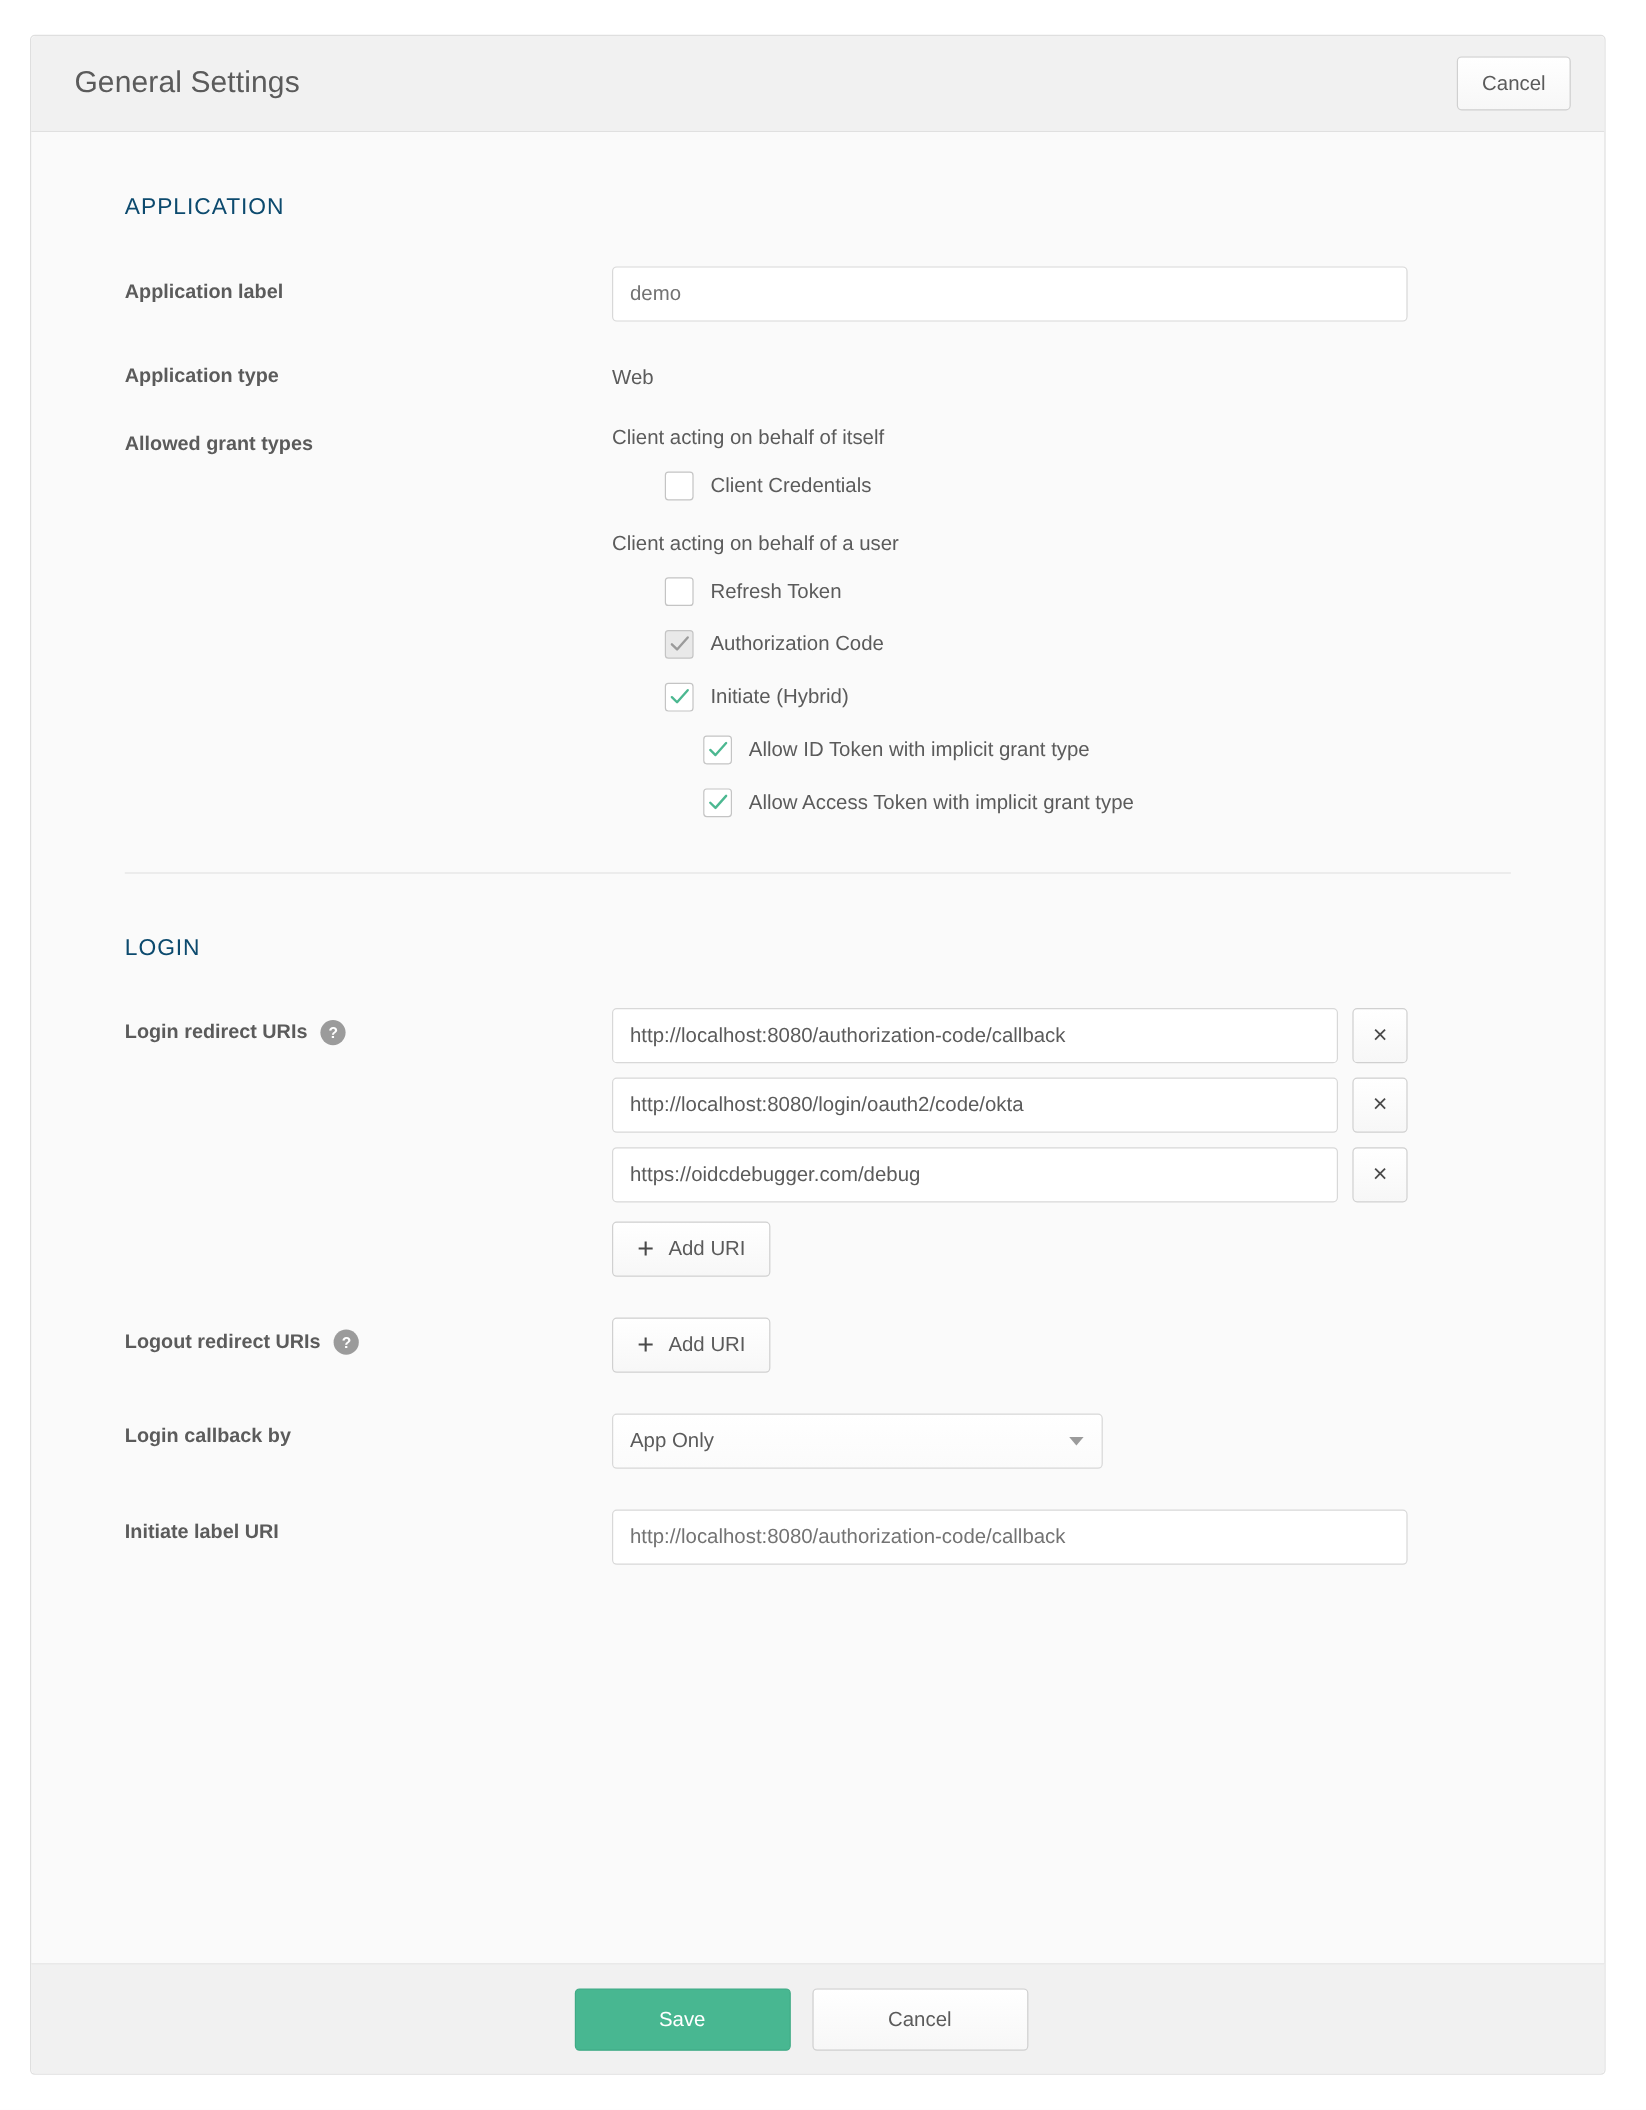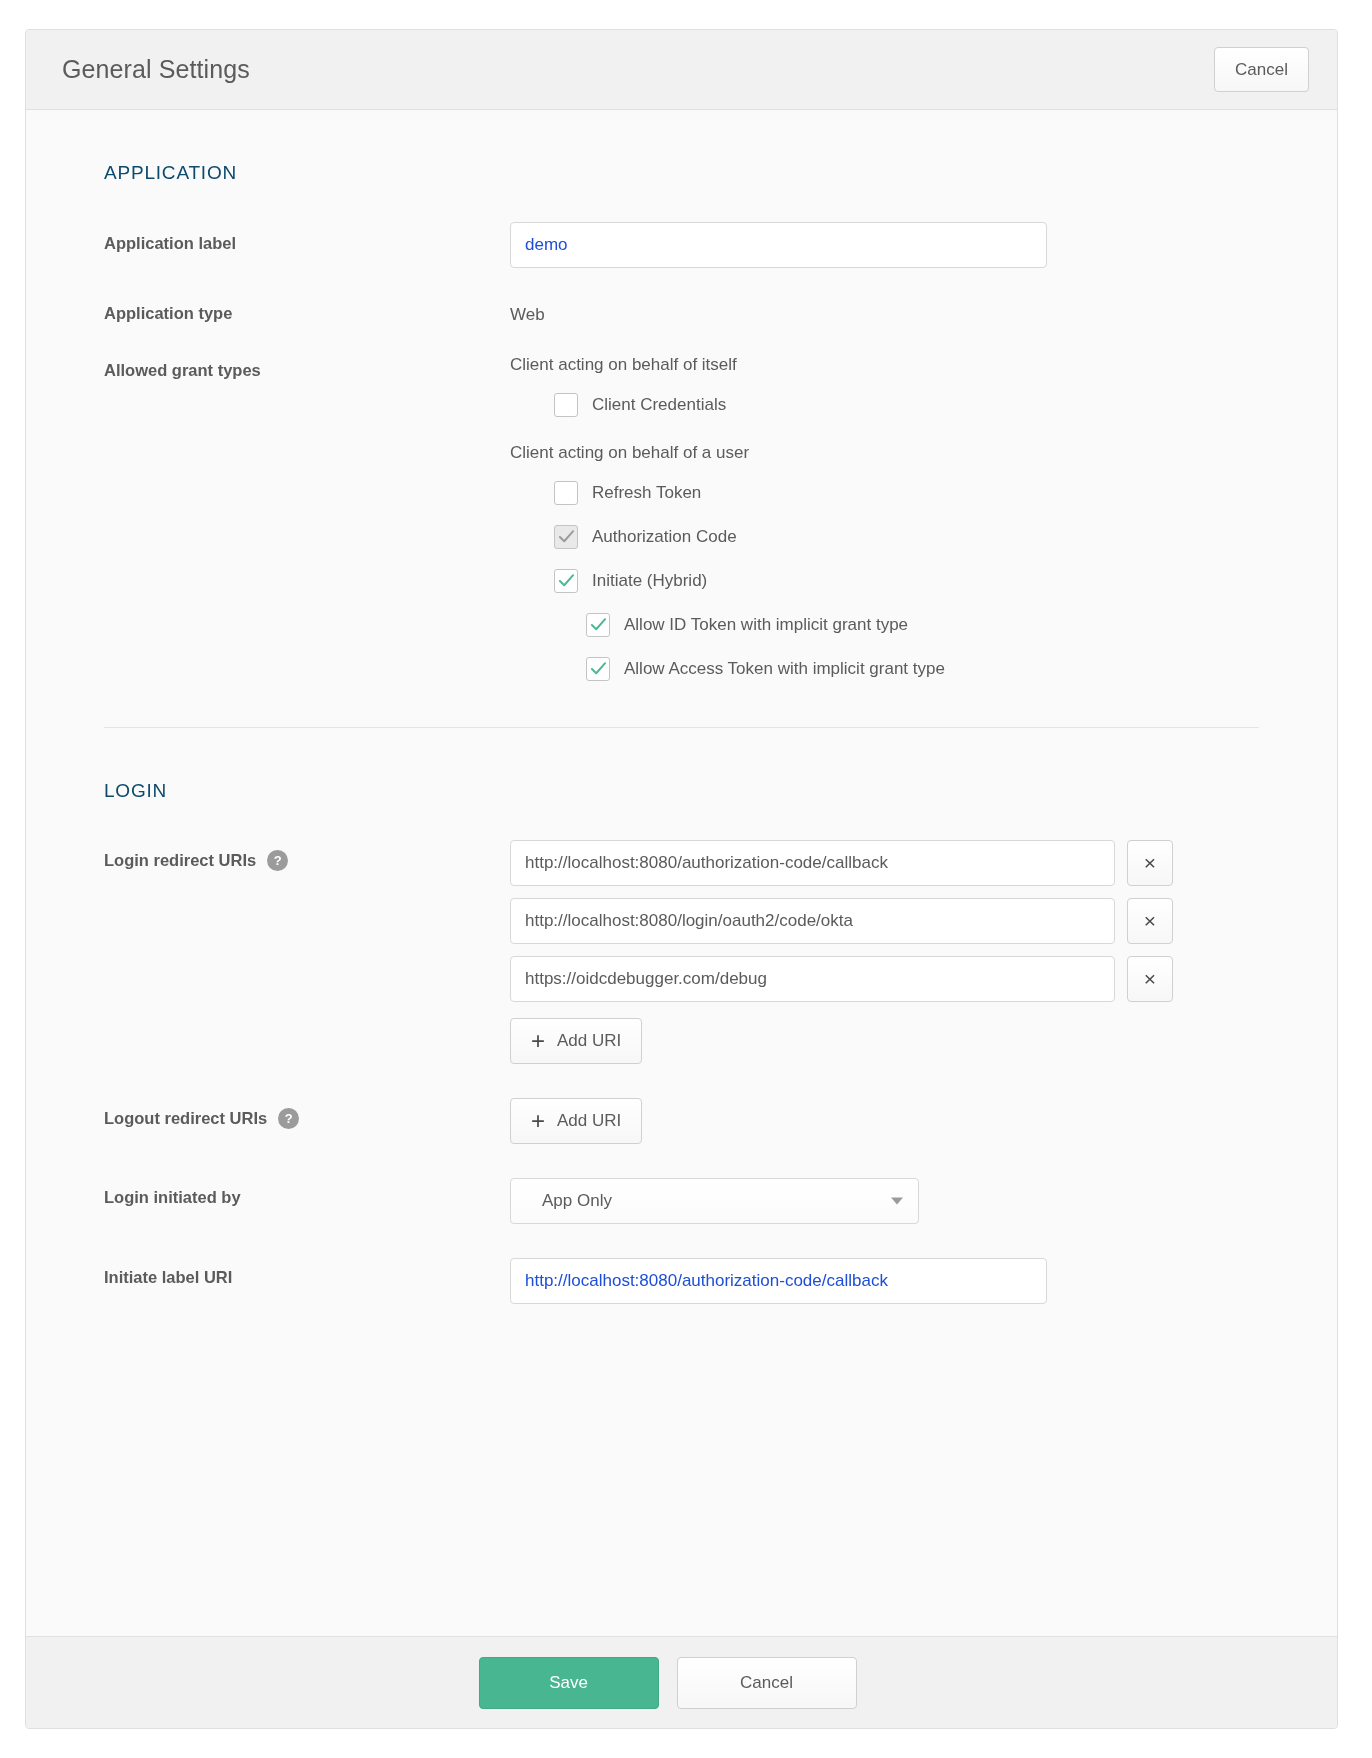--- a/index.html
+++ b/index.html
@@ -113,27 +113,27 @@
     font-size: 13px;
     font-weight: bold;
     line-height: 21px;
     text-align: center;
     margin-left: 11px;
     cursor: pointer;
     vertical-align: middle;
   }
 
   .text-input {
-    width: 537px;
+    width: 663px;
     height: 46px;
     border: 1px solid #d8d8d8;
     border-radius: 4px;
     background: #ffffff;
     font-size: 17px;
-    color: #1d4ed8;
+    color: #737373;
     font-family: "Liberation Sans", sans-serif;
     padding: 0 14px;
     box-sizing: border-box;
     outline: none;
   }
   .text-input::placeholder { color: #9b9b9b; }
 
   .static-value {
     font-size: 17px;
     color: #5b5b5b;
@@ -262,21 +262,21 @@
   }
   .select-box {
     width: 100%;
     height: 100%;
     border: 1px solid #d8d8d8;
     border-radius: 4px;
     background: linear-gradient(#ffffff, #fbfbfb);
     font-size: 17px;
     color: #5b5b5b;
     font-family: "Liberation Sans", sans-serif;
-    padding: 0 31px;
+    padding: 0 14px;
     box-sizing: border-box;
     line-height: 44px;
     cursor: pointer;
   }
   .select-caret {
     position: absolute;
     right: 16px;
     top: 50%;
     transform: translateY(-50%);
     width: 0;
@@ -450,21 +450,21 @@
       </div>
       <div class="row-field">
         <div class="add-uri-btn" style="margin-top:0;">
           <span class="plus-glyph">+</span>
           <span>Add URI</span>
         </div>
       </div>
     </div>
 
     <div class="row" style="margin-top:34px;">
-      <div class="row-label plain">Login initiated by</div>
+      <div class="row-label plain">Login callback by</div>
       <div class="row-field">
         <div class="select-wrap">
           <div class="select-box">App Only</div>
           <span class="select-caret"></span>
         </div>
       </div>
     </div>
 
     <div class="row" style="margin-top:34px;">
       <div class="row-label plain">Initiate label URI</div>

